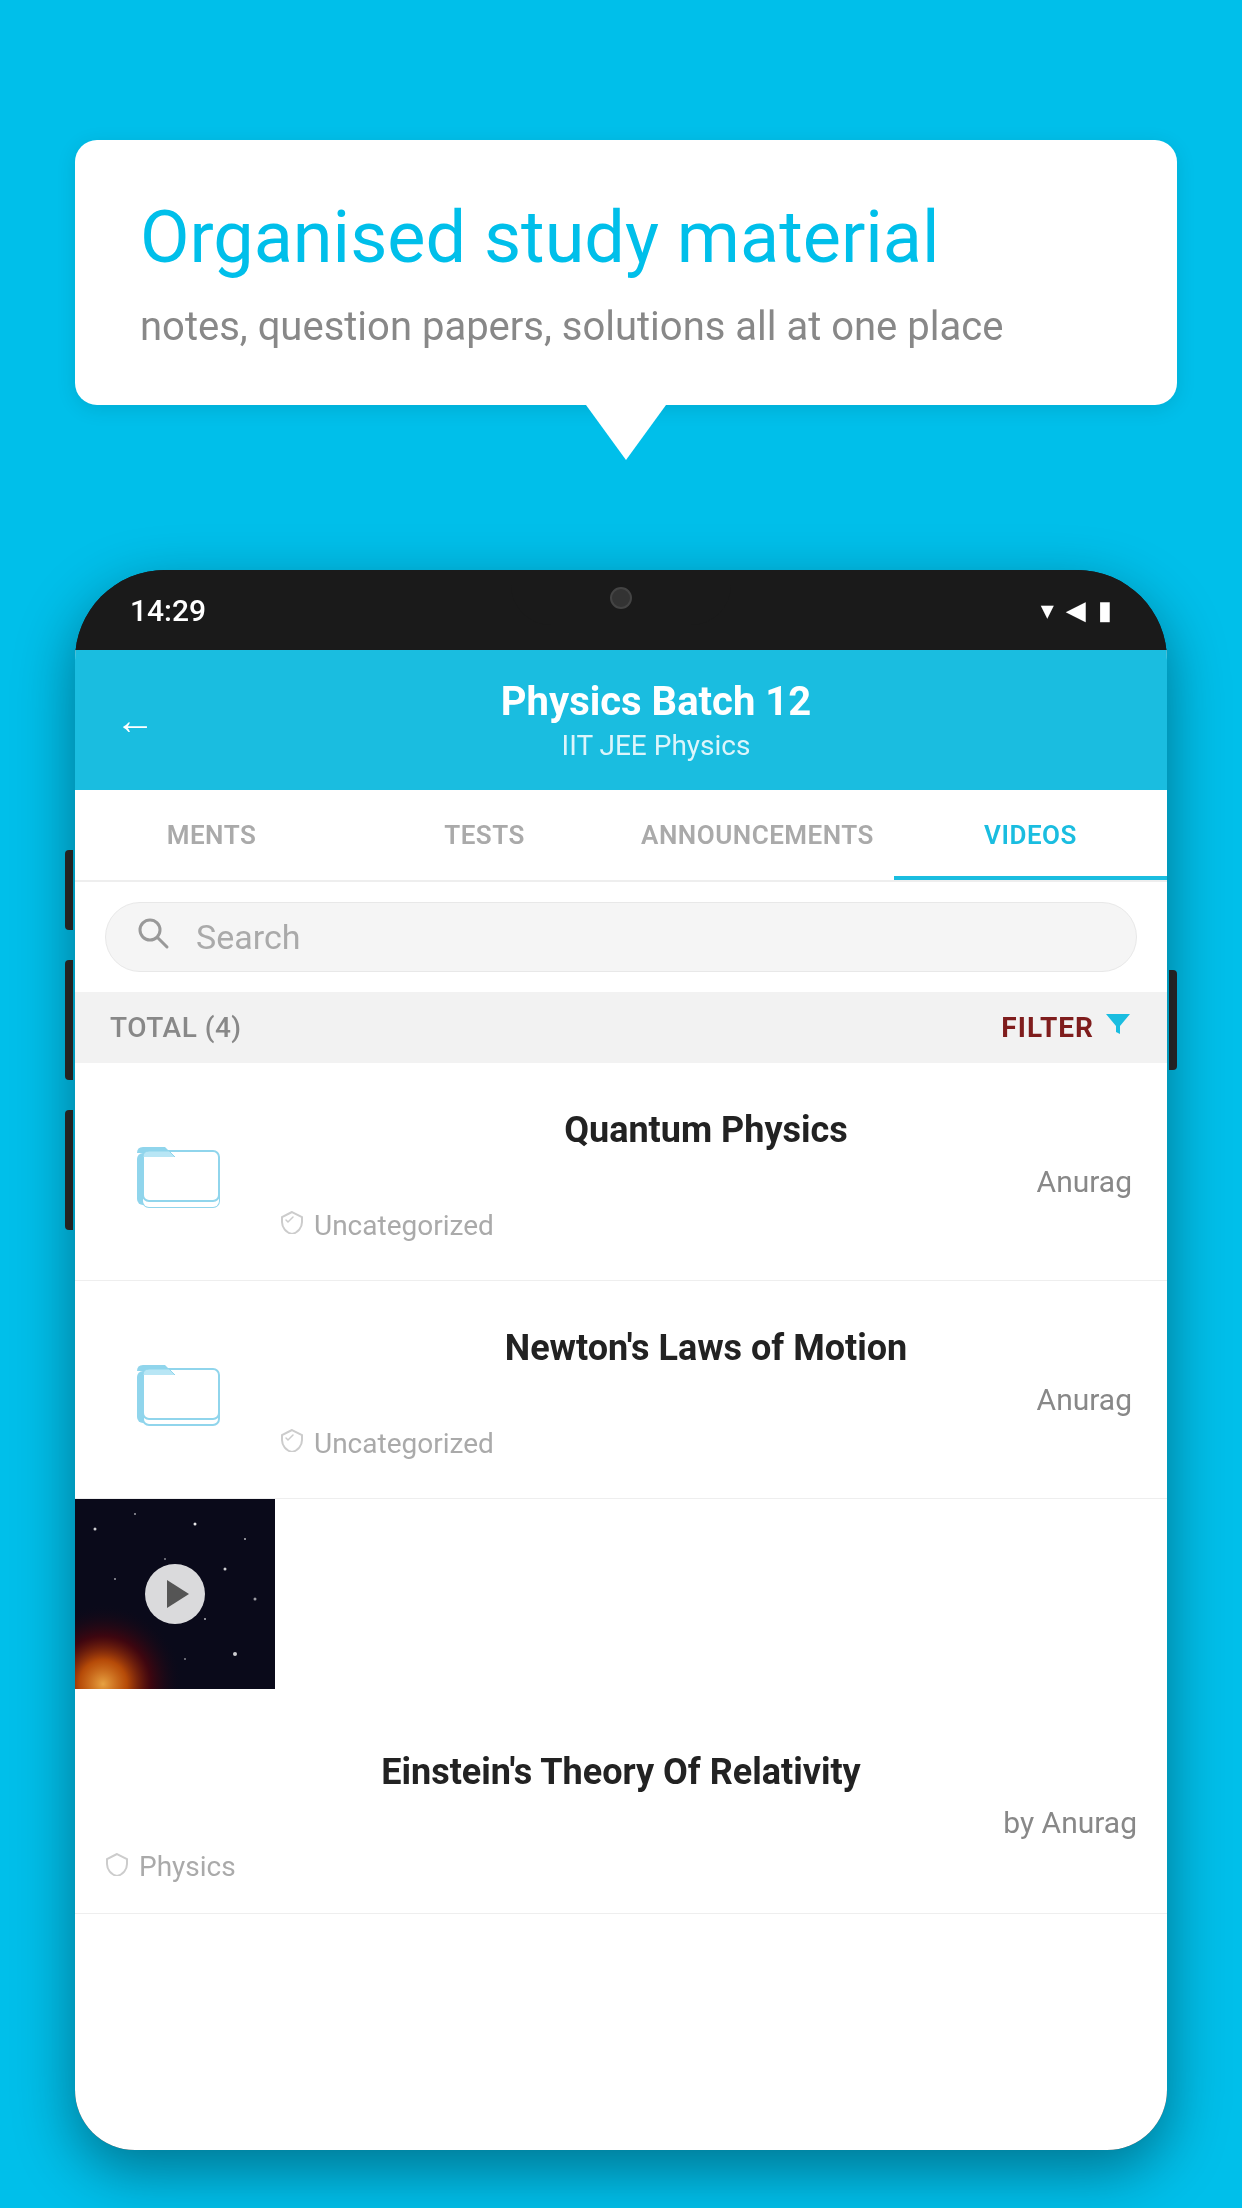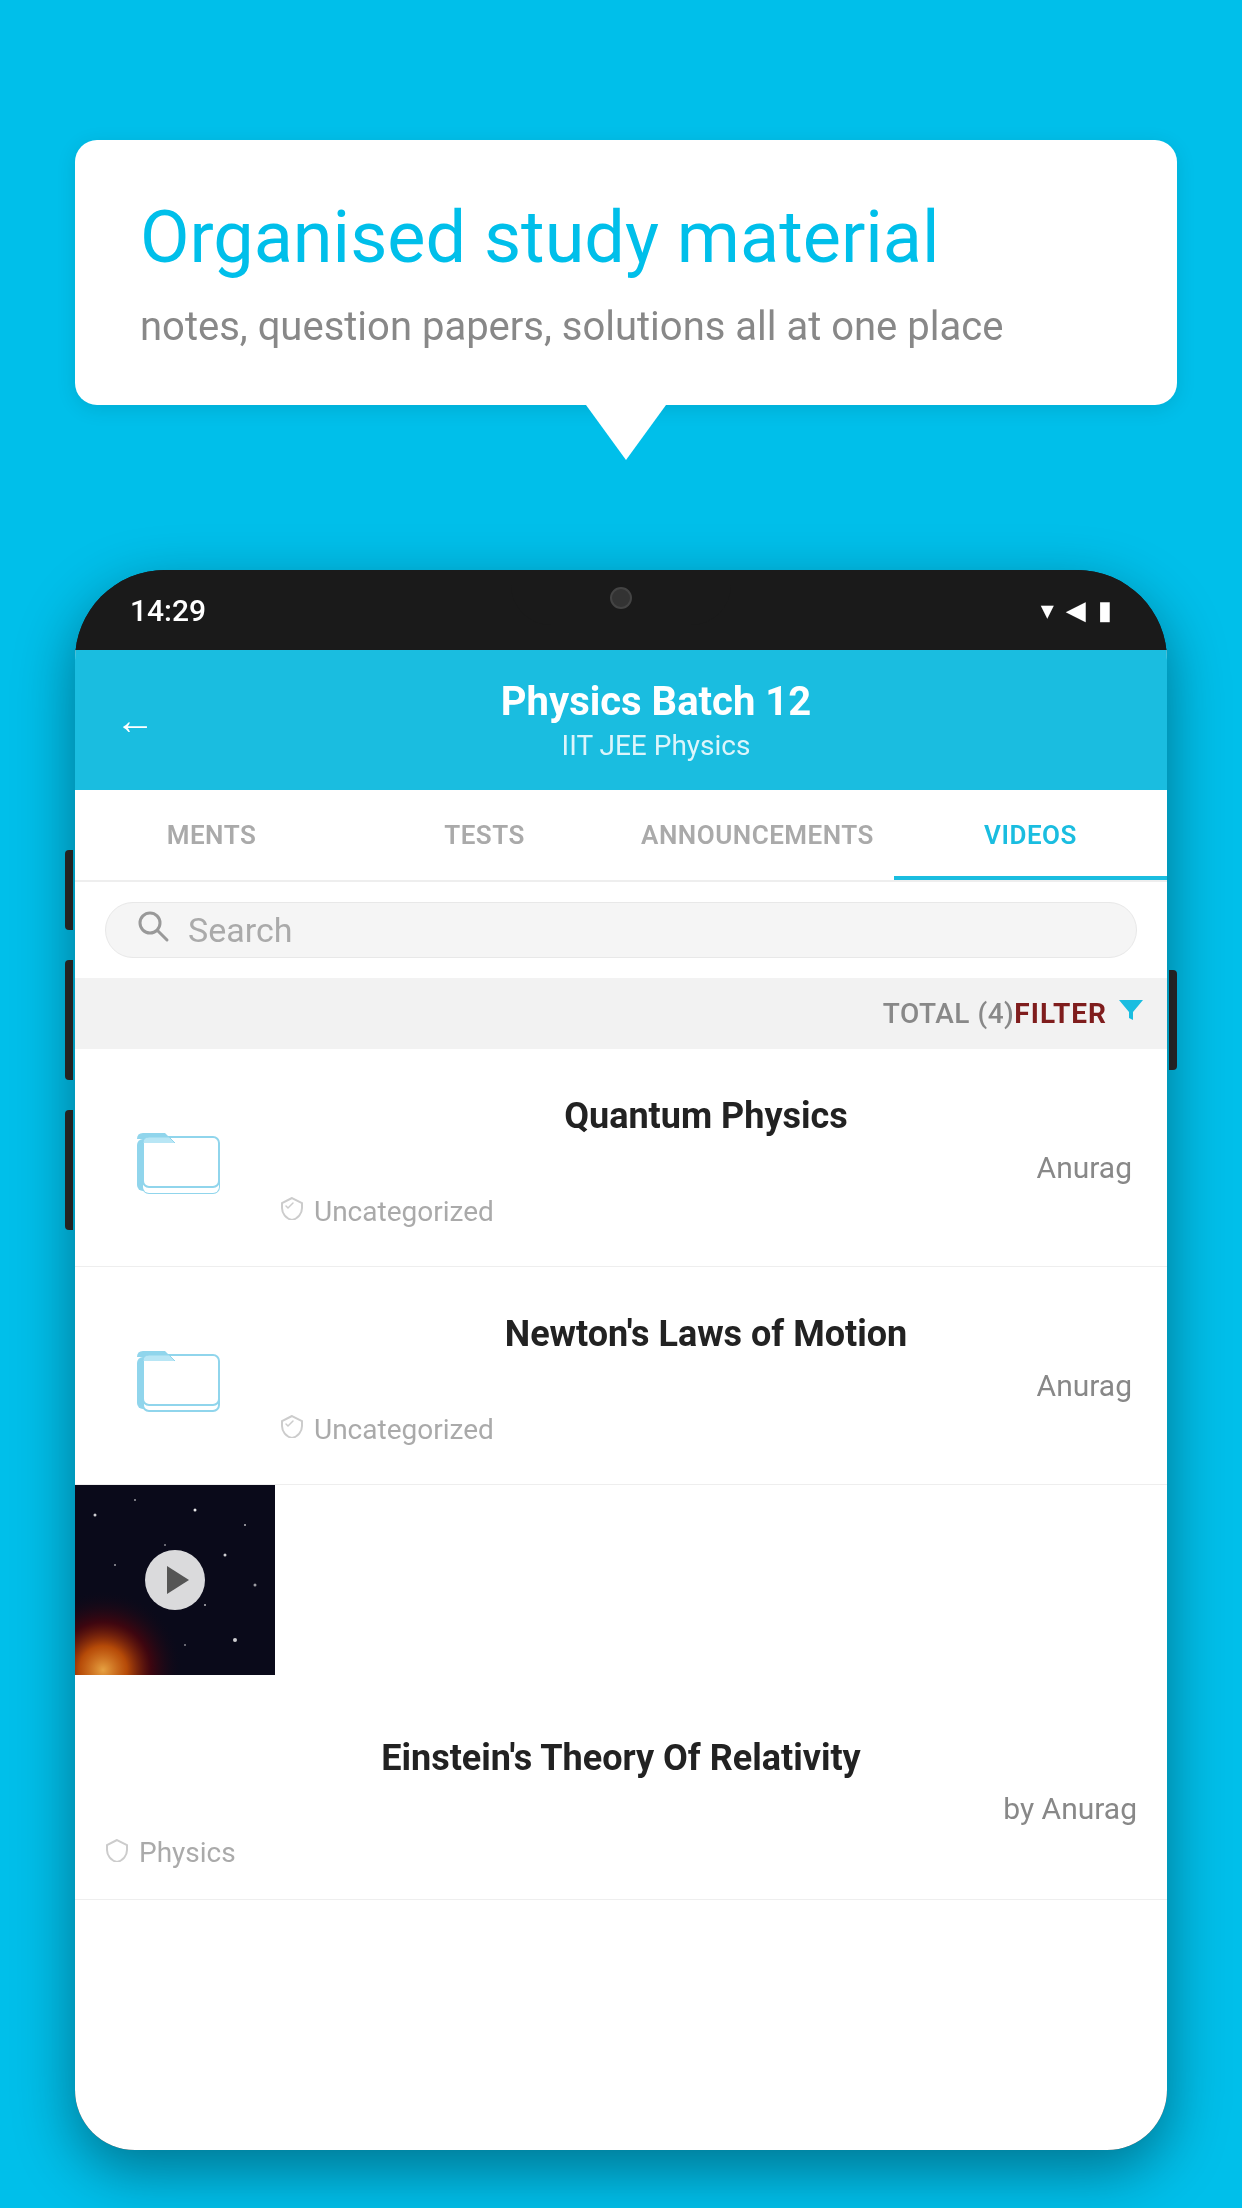--- a/index.html
+++ b/index.html
@@ -204,42 +204,42 @@
     .search-container {
       padding: 20px 30px;
       background: white;
     }
 
     .search-bar {
       background: #f5f5f5;
       border-radius: 40px;
       display: flex;
       align-items: center;
-      padding: 6px 30px;
-      gap: 18px;
+      padding: 13px 30px;
+      gap: 26px;
       border: 1px solid #e8e8e8;
     }
 
     .search-icon-svg {
       color: #999;
       font-size: 34px;
     }
 
     .search-text {
       color: #aaa;
       font-size: 34px;
     }
 
     
     .filter-bar {
       background: #f2f2f2;
       display: flex;
-      justify-content: flex-end;
-      align-items: center;
-      padding: 18px 22px;
+      justify-content: space-between;
+      align-items: center;
+      padding: 18px 35px;
     }
 
     .total-count {
       color: #888;
       font-size: 28px;
       font-weight: 500;
       letter-spacing: 0.5px;
     }
 
     .filter-btn {

